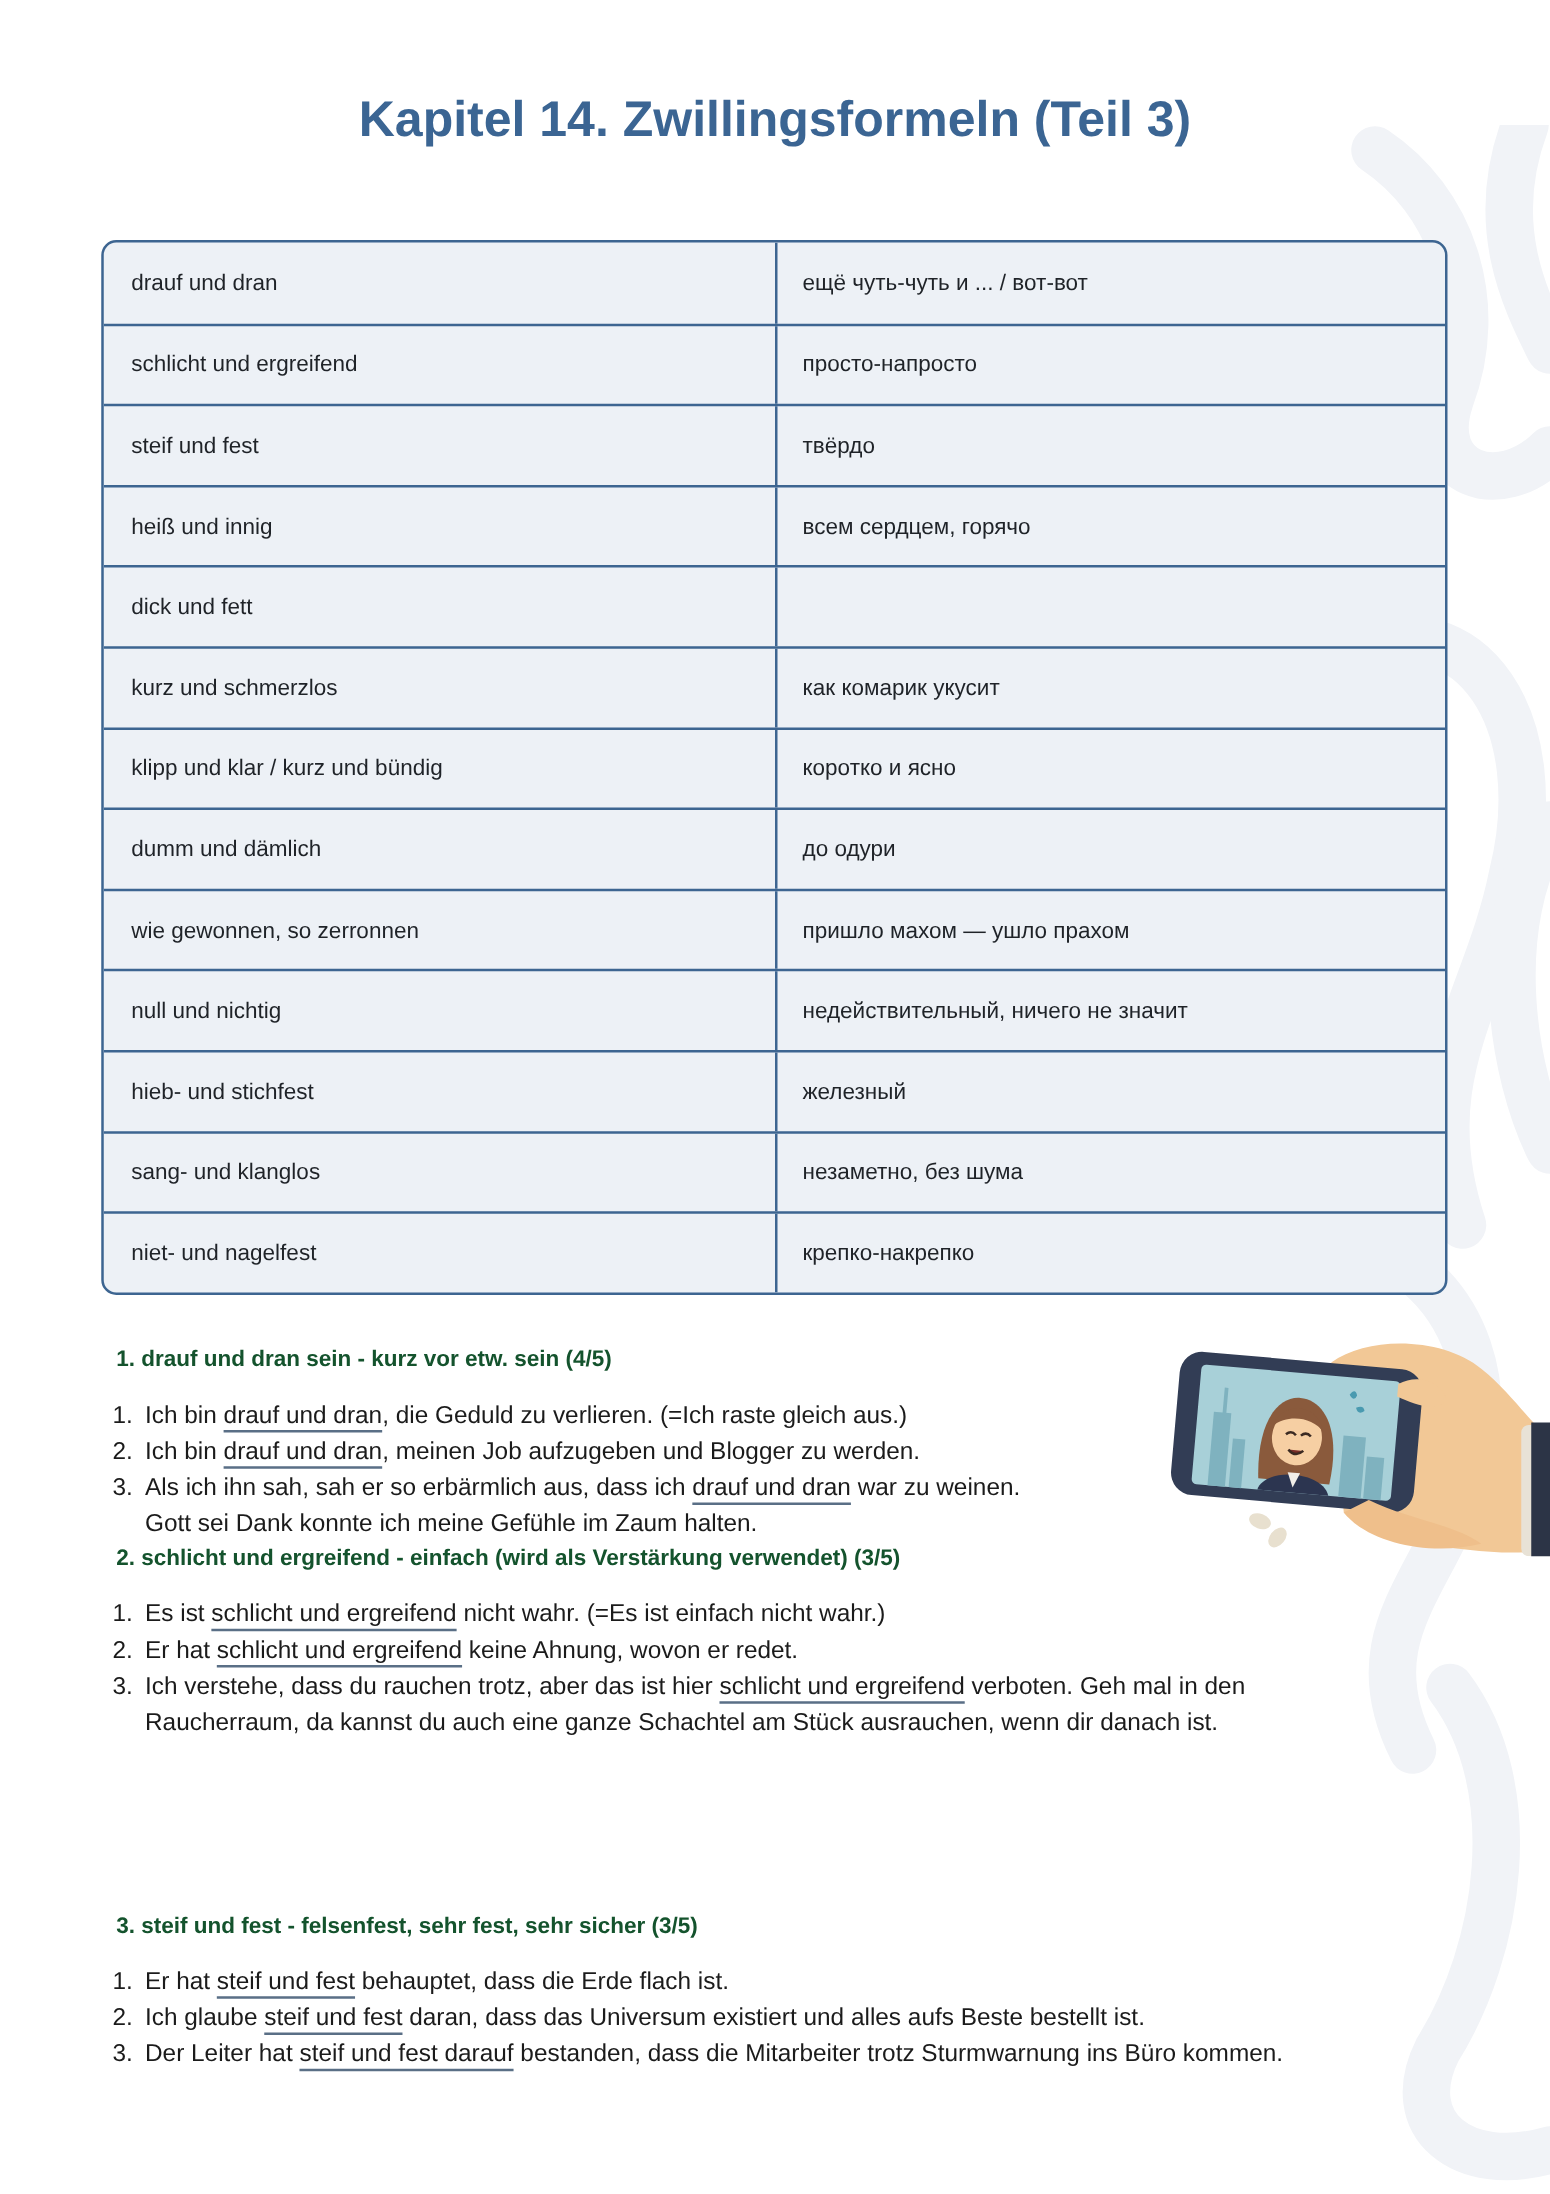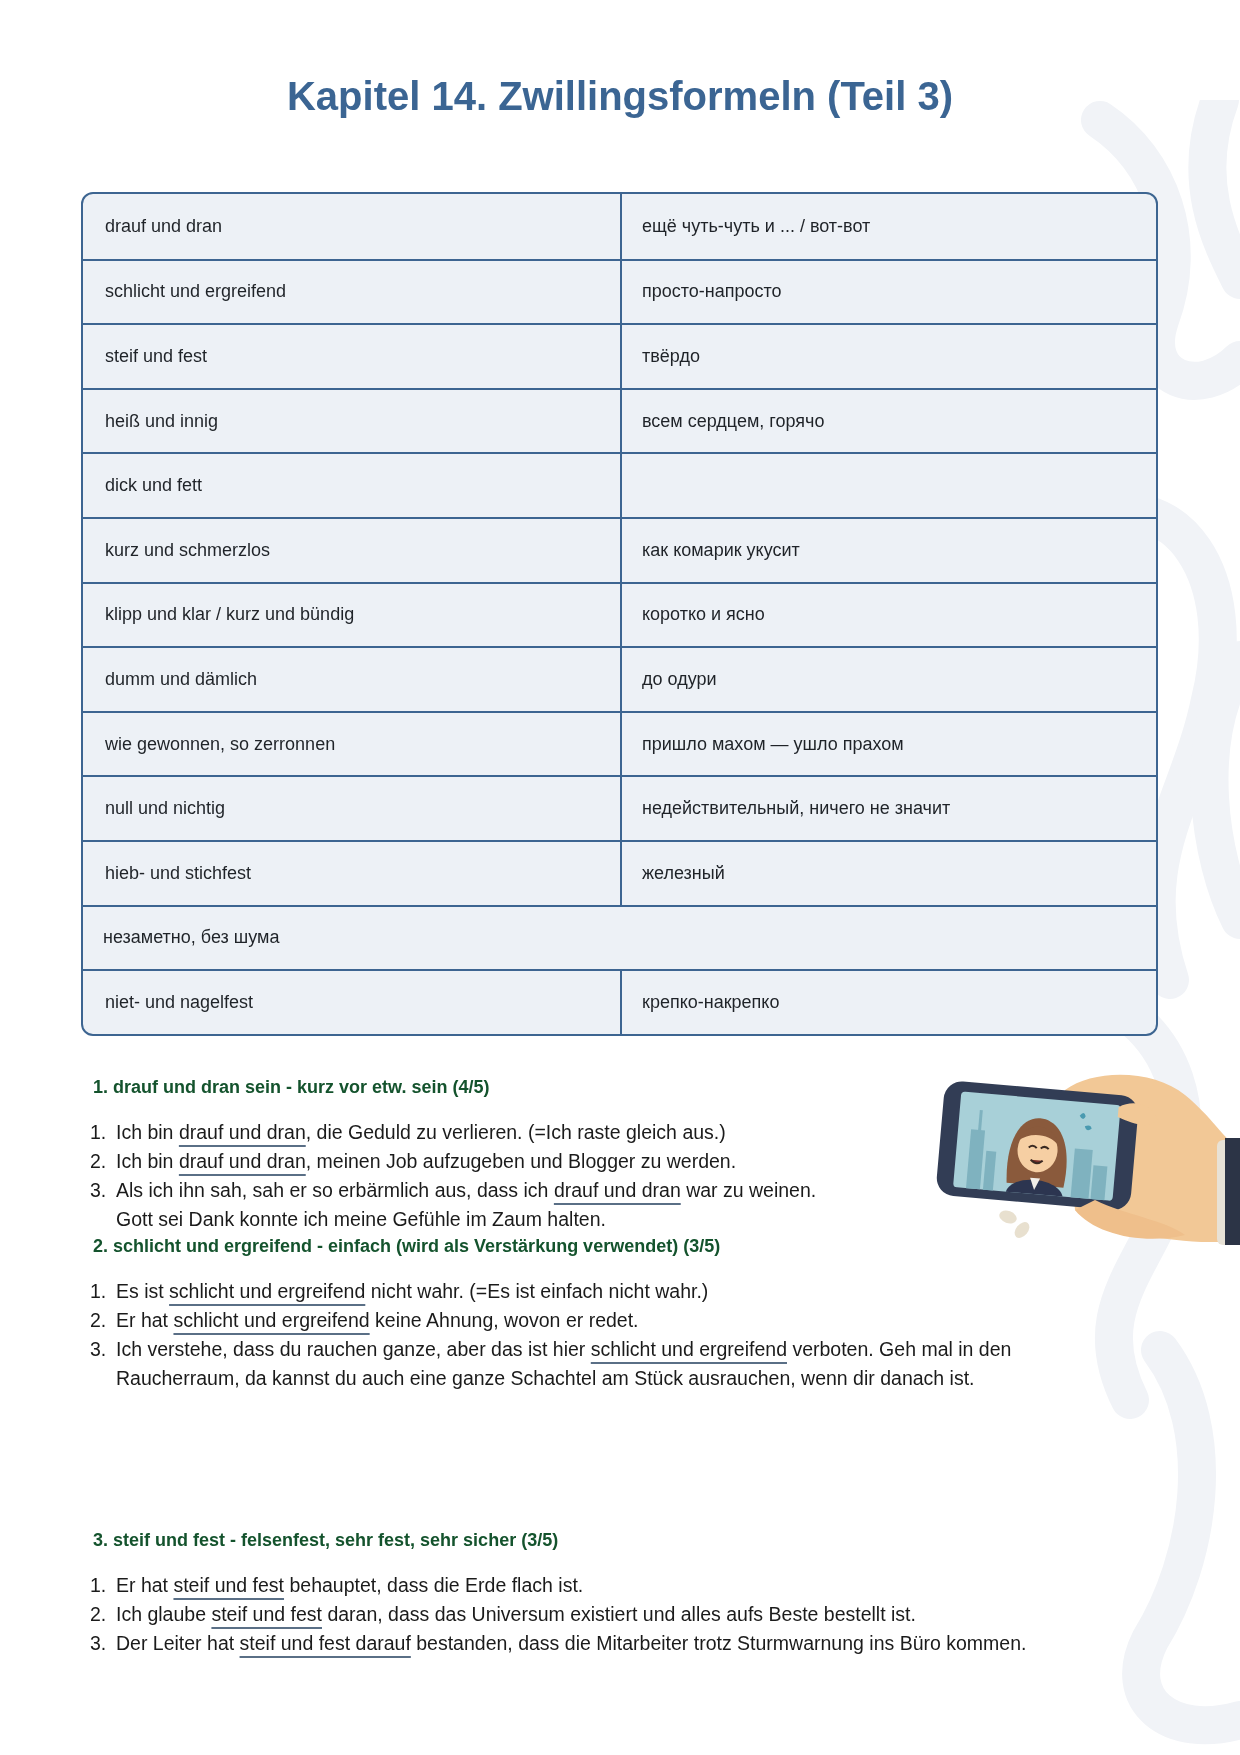--- a/index.html
+++ b/index.html
@@ -86,20 +86,21 @@
     </div>
     <div class="vocab-row">
       <div class="vocab-cell de">null und nichtig</div>
       <div class="vocab-cell ru">недействительный, ничего не значит</div>
     </div>
     <div class="vocab-row">
       <div class="vocab-cell de">hieb- und stichfest</div>
       <div class="vocab-cell ru">железный</div>
     </div>
     <div class="vocab-row">
+      <div class="vocab-cell de">sang- und klanglos</div>
       <div class="vocab-cell ru">незаметно, без шума</div>
     </div>
     <div class="vocab-row">
       <div class="vocab-cell de">niet- und nagelfest</div>
       <div class="vocab-cell ru">крепко-накрепко</div>
     </div>
   </div>
 
 <div class="section" style="top:1077px;">
   <h2 class="section-heading">1. drauf und dran sein - kurz vor etw. sein (4/5)</h2>
@@ -108,21 +109,21 @@
       <li class="example-item"><span class="example-num">2.</span><span>Ich bin </span><span class="u">drauf und dran</span><span>, meinen Job aufzugeben und Blogger zu werden.</span></li>
       <li class="example-item"><span class="example-num">3.</span><span>Als ich ihn sah, sah er so erbärmlich aus, dass ich </span><span class="u">drauf und dran</span><span> war zu weinen.</span><br><span>Gott sei Dank konnte ich meine Gefühle im Zaum halten.</span></li>
     </ol>
 </div>
 
 <div class="section" style="top:1236px;">
   <h2 class="section-heading">2. schlicht und ergreifend - einfach (wird als Verstärkung verwendet) (3/5)</h2>
   <ol class="example-list">
       <li class="example-item"><span class="example-num">1.</span><span>Es ist </span><span class="u">schlicht und ergreifend</span><span> nicht wahr. (=Es ist einfach nicht wahr.)</span></li>
       <li class="example-item"><span class="example-num">2.</span><span>Er hat </span><span class="u">schlicht und ergreifend</span><span> keine Ahnung, wovon er redet.</span></li>
-      <li class="example-item"><span class="example-num">3.</span><span>Ich verstehe, dass du rauchen ganze, aber das ist hier </span><span class="u">schlicht und ergreifend</span><span> verboten. Geh mal in den</span><br><span>Raucherraum, da kannst du auch eine ganze Schachtel am Stück ausrauchen, wenn dir danach ist.</span></li>
+      <li class="example-item"><span class="example-num">3.</span><span>Ich verstehe, dass du rauchen trotz, aber das ist hier </span><span class="u">schlicht und ergreifend</span><span> verboten. Geh mal in den</span><br><span>Raucherraum, da kannst du auch eine ganze Schachtel am Stück ausrauchen, wenn dir danach ist.</span></li>
     </ol>
 </div>
 
 <div class="section" style="top:1530px;">
   <h2 class="section-heading">3. steif und fest - felsenfest, sehr fest, sehr sicher (3/5)</h2>
   <ol class="example-list">
       <li class="example-item"><span class="example-num">1.</span><span>Er hat </span><span class="u">steif und fest</span><span> behauptet, dass die Erde flach ist.</span></li>
       <li class="example-item"><span class="example-num">2.</span><span>Ich glaube </span><span class="u">steif und fest</span><span> daran, dass das Universum existiert und alles aufs Beste bestellt ist.</span></li>
       <li class="example-item"><span class="example-num">3.</span><span>Der Leiter hat </span><span class="u">steif und fest darauf</span><span> bestanden, dass die Mitarbeiter trotz Sturmwarnung ins Büro kommen.</span></li>
     </ol>

